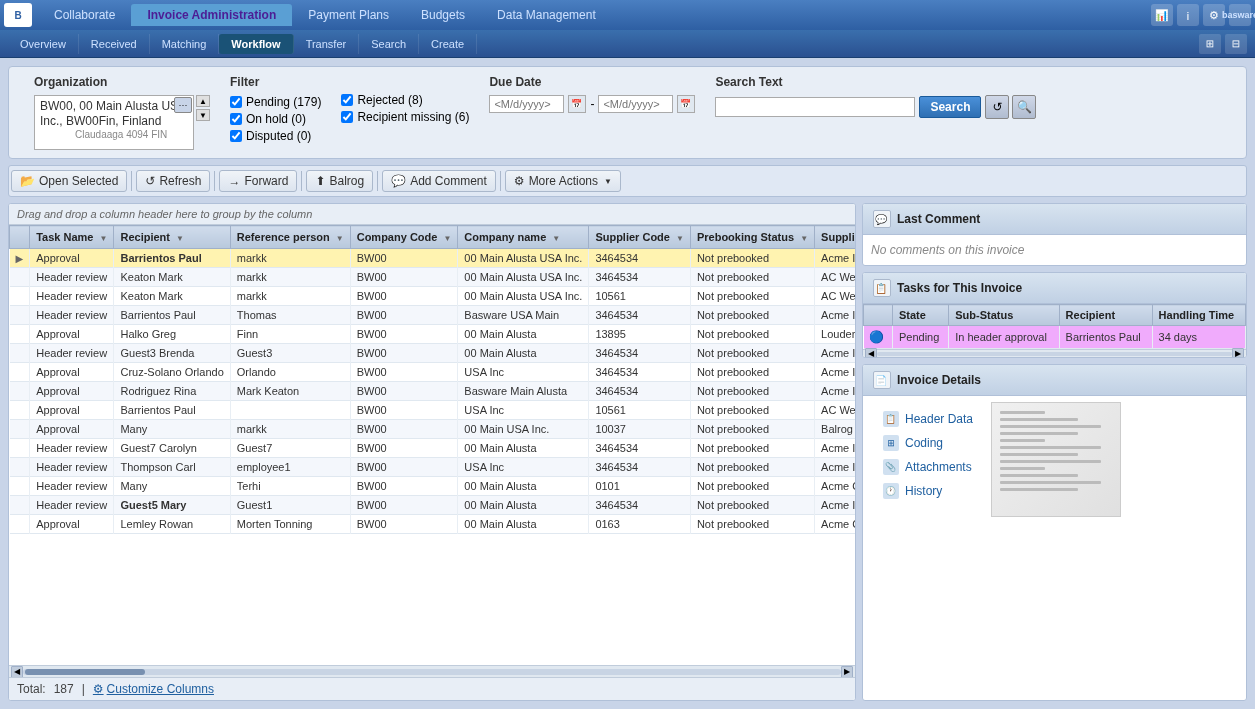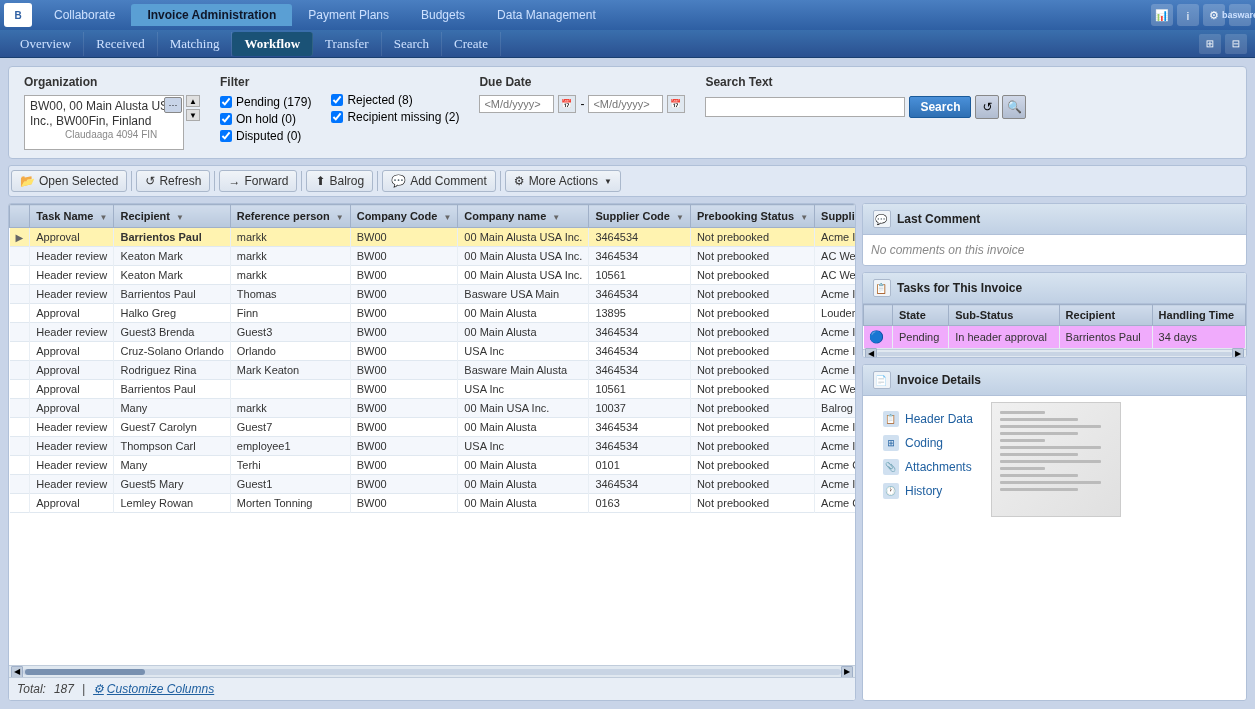--- a/index.html
+++ b/index.html
@@ -4,36 +4,36 @@
   <style>
     * { box-sizing: border-box; margin: 0; padding: 0; font-family: Arial, sans-serif; font-size: 12px; }
     body { background: #d0d8e8; width: 1255px; height: 709px; overflow: hidden; }
 
     
     .top-nav { display: flex; align-items: center; background: linear-gradient(180deg, #4a7fc1 0%, #2e5fa3 100%); height: 30px; padding: 0 4px; }
     .top-nav-logo { width: 28px; height: 24px; background: #fff; border-radius: 3px; display: flex; align-items: center; justify-content: center; margin-right: 6px; }
     .top-nav-logo span { font-size: 10px; font-weight: bold; color: #2e5fa3; }
     .top-nav-tabs { display: flex; flex: 1; }
     .top-nav-tab { padding: 4px 16px; color: #cce0ff; cursor: pointer; border-radius: 3px 3px 0 0; font-size: 12px; }
-    .top-nav-tab.active { background: #5a9fd4; color: #0f172a; font-weight: bold; }
+    .top-nav-tab.active { background: #5a9fd4; color: #4c1d95; font-weight: bold; }
     .top-nav-right { display: flex; align-items: center; gap: 4px; }
     .top-nav-icon { width: 22px; height: 22px; background: rgba(255,255,255,0.2); border-radius: 3px; display: flex; align-items: center; justify-content: center; cursor: pointer; color: #fff; font-size: 11px; }
 
     
     .sub-nav { display: flex; align-items: center; background: linear-gradient(180deg, #3a6fad 0%, #2a5090 100%); height: 28px; padding: 0 8px; border-bottom: 1px solid #1a3f70; }
-    .sub-nav-item { padding: 4px 12px; color: #cce0ff; cursor: pointer; font-size: 13px; border-right: 1px solid rgba(255,255,255,0.1); font-family: Liberation Serif, serif; }
+    .sub-nav-item { padding: 4px 12px; color: #cce0ff; cursor: pointer; font-size: 11px; border-right: 1px solid rgba(255,255,255,0.1); }
     .sub-nav-item.active { background: #1a5276; color: #fff; font-weight: bold; border-radius: 3px; }
     .sub-nav-right { margin-left: auto; display: flex; gap: 4px; }
     .sub-nav-btn { width: 22px; height: 20px; background: rgba(255,255,255,0.15); border-radius: 2px; display: flex; align-items: center; justify-content: center; color: #fff; cursor: pointer; font-size: 10px; }
 
     
     .main { display: flex; flex-direction: column; background: #c8d4e8; padding: 8px; gap: 6px; height: calc(709px - 58px); }
 
     
-    .filter-panel { background: #e8eef6; border: 1px solid #b0c0d8; border-radius: 4px; padding: 8px 15px; display: flex; gap: 20px; align-items: flex-start; }
+    .filter-panel { background: #e8eef6; border: 1px solid #b0c0d8; border-radius: 4px; padding: 8px 25px; display: flex; gap: 20px; align-items: flex-start; }
     .filter-section { display: flex; flex-direction: column; gap: 4px; }
     .filter-section-title { font-weight: bold; color: #333; font-size: 12px; margin-bottom: 2px; }
     .org-box { background: #fff; border: 1px solid #aaa; padding: 3px 5px; width: 160px; height: 55px; overflow: hidden; font-size: 11px; color: #333; position: relative; }
     .org-scroll { display: flex; flex-direction: column; gap: 1px; }
     .org-scroll-arrow { width: 14px; height: 12px; background: #e0e0e0; border: 1px solid #aaa; cursor: pointer; display: flex; align-items: center; justify-content: center; font-size: 8px; }
     .org-more-btn { width: 18px; height: 16px; background: #c8d4e8; border: 1px solid #888; border-radius: 2px; cursor: pointer; display: flex; align-items: center; justify-content: center; font-size: 9px; position: absolute; right: 18px; top: 2px; }
     .checkbox-group { display: flex; flex-direction: column; gap: 3px; }
     .checkbox-item { display: flex; align-items: center; gap: 4px; cursor: pointer; }
     .checkbox-item input[type="checkbox"] { width: 12px; height: 12px; cursor: pointer; }
     .due-date-row { display: flex; align-items: center; gap: 4px; }
@@ -59,21 +59,21 @@
     .drag-hint { background: #e8eef6; border-bottom: 1px solid #c0ccdb; padding: 4px 8px; font-size: 11px; color: #666; font-style: italic; }
     .table-wrapper { flex: 1; overflow: auto; }
     table { width: 100%; border-collapse: collapse; }
     thead th { background: linear-gradient(180deg, #d0dcec 0%, #b8c8dc 100%); border: 1px solid #a0b0c8; padding: 5px 6px; text-align: left; font-size: 11px; font-weight: bold; color: #222; white-space: nowrap; position: sticky; top: 0; }
     thead th .filter-icon { font-size: 8px; color: #666; margin-left: 3px; cursor: pointer; }
     tbody tr { border-bottom: 1px solid #e0e8f0; }
     tbody tr:nth-child(even) { background: #f4f7fc; }
     tbody tr.selected { background: #fff3b0 !important; }
     tbody td { padding: 3px 6px; font-size: 11px; color: #333; white-space: nowrap; border-right: 1px solid #e8eef4; }
     .row-indicator { width: 12px; text-align: center; font-size: 10px; color: #666; }
-    .table-footer { background: #e8eef6; border-top: 1px solid #c0ccdb; padding: 4px 8px; display: flex; align-items: center; gap: 8px; font-size: 11px; color: #444; font-style: italic; }
+    .table-footer { background: #e8eef6; border-top: 1px solid #c0ccdb; padding: 4px 8px; display: flex; align-items: center; gap: 8px; font-size: 11px; color: #444; }
     .customize-link { color: #2060a0; cursor: pointer; text-decoration: underline; display: flex; align-items: center; gap: 3px; }
 
     
     .right-panel { width: 385px; display: flex; flex-direction: column; gap: 6px; overflow: hidden; }
     .panel-box { background: #fff; border: 1px solid #b0c0d8; border-radius: 3px; overflow: hidden; }
     .panel-header { background: linear-gradient(180deg, #d8e4f0 0%, #c0d0e4 100%); border-bottom: 1px solid #b0c0d8; padding: 6px 10px; display: flex; align-items: center; gap: 6px; font-weight: bold; color: #222; font-size: 12px; }
     .panel-icon { width: 18px; height: 18px; background: #f0f4f8; border: 1px solid #aab8cc; border-radius: 2px; display: flex; align-items: center; justify-content: center; font-size: 10px; }
     .no-comments { color: #888; font-style: italic; padding: 8px; }
 
     
@@ -181,21 +181,21 @@
       </div>
     </div>
     <div class="filter-section" style="margin-top:18px;">
       <div class="checkbox-group">
         <label class="checkbox-item">
           <input type="checkbox" checked="" style="">
           <span>Rejected (8)</span>
         </label>
         <label class="checkbox-item">
           <input type="checkbox" checked="" style="">
-          <span>Recipient missing (2)</span>
+          <span>Recipient missing (6)</span>
         </label>
       </div>
     </div>
 
     <div class="filter-section">
       <div class="filter-section-title">Due Date</div>
       <div class="due-date-row">
         <input class="date-input" type="text" placeholder="&lt;M/d/yyyy&gt;" style="">
         <div class="date-btn">📅</div>
         <span>-</span>
@@ -246,20 +246,21 @@
     <div class="tool-btn">
       <span class="tool-btn-icon">⚙</span>
       <span>More Actions</span>
       <span class="dropdown-arrow">▼</span>
     </div>
   </div>
 
   <div class="content-area">
 
     <div class="table-area">
+      <div class="drag-hint">Drag and drop a column header here to group by the column</div>
       <div class="table-wrapper">
         <table>
           <thead>
             <tr>
               <th style="width:16px;"></th>
               <th>Task Name <span class="filter-icon">▼</span></th>
               <th>Recipient <span class="filter-icon">▼</span></th>
               <th>Reference person <span class="filter-icon">▼</span></th>
               <th>Company Code <span class="filter-icon">▼</span></th>
               <th>Company name <span class="filter-icon">▼</span></th>
@@ -408,21 +409,21 @@
     <td>Terhi</td>
     <td>BW00</td>
     <td>00 Main Alusta</td>
     <td>0101</td>
     <td>Not prebooked</td>
     <td>Acme Of...</td>
   </tr>
               <tr>
     <td class="row-indicator"></td>
     <td>Header review</td>
-    <td style="font-weight:normal">Guest5 Mary</td>
+    <td style="font-weight:bold">Guest5 Mary</td>
     <td>Guest1</td>
     <td>BW00</td>
     <td>00 Main Alusta</td>
     <td>3464534</td>
     <td>Not prebooked</td>
     <td>Acme Int...</td>
   </tr>
               <tr>
     <td class="row-indicator"></td>
     <td>Approval</td>

